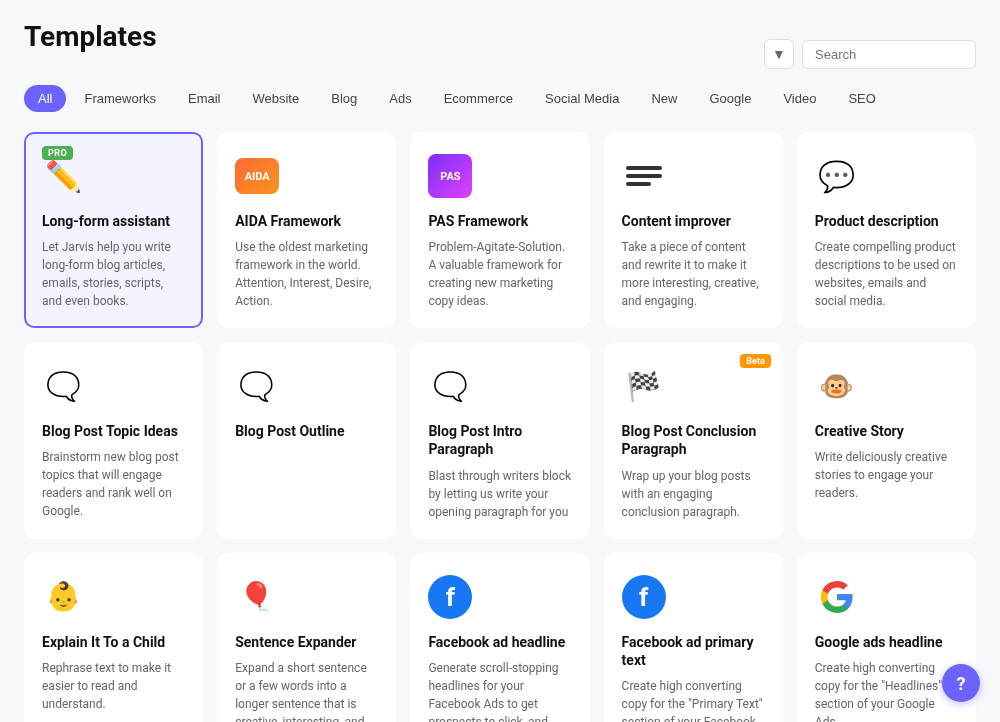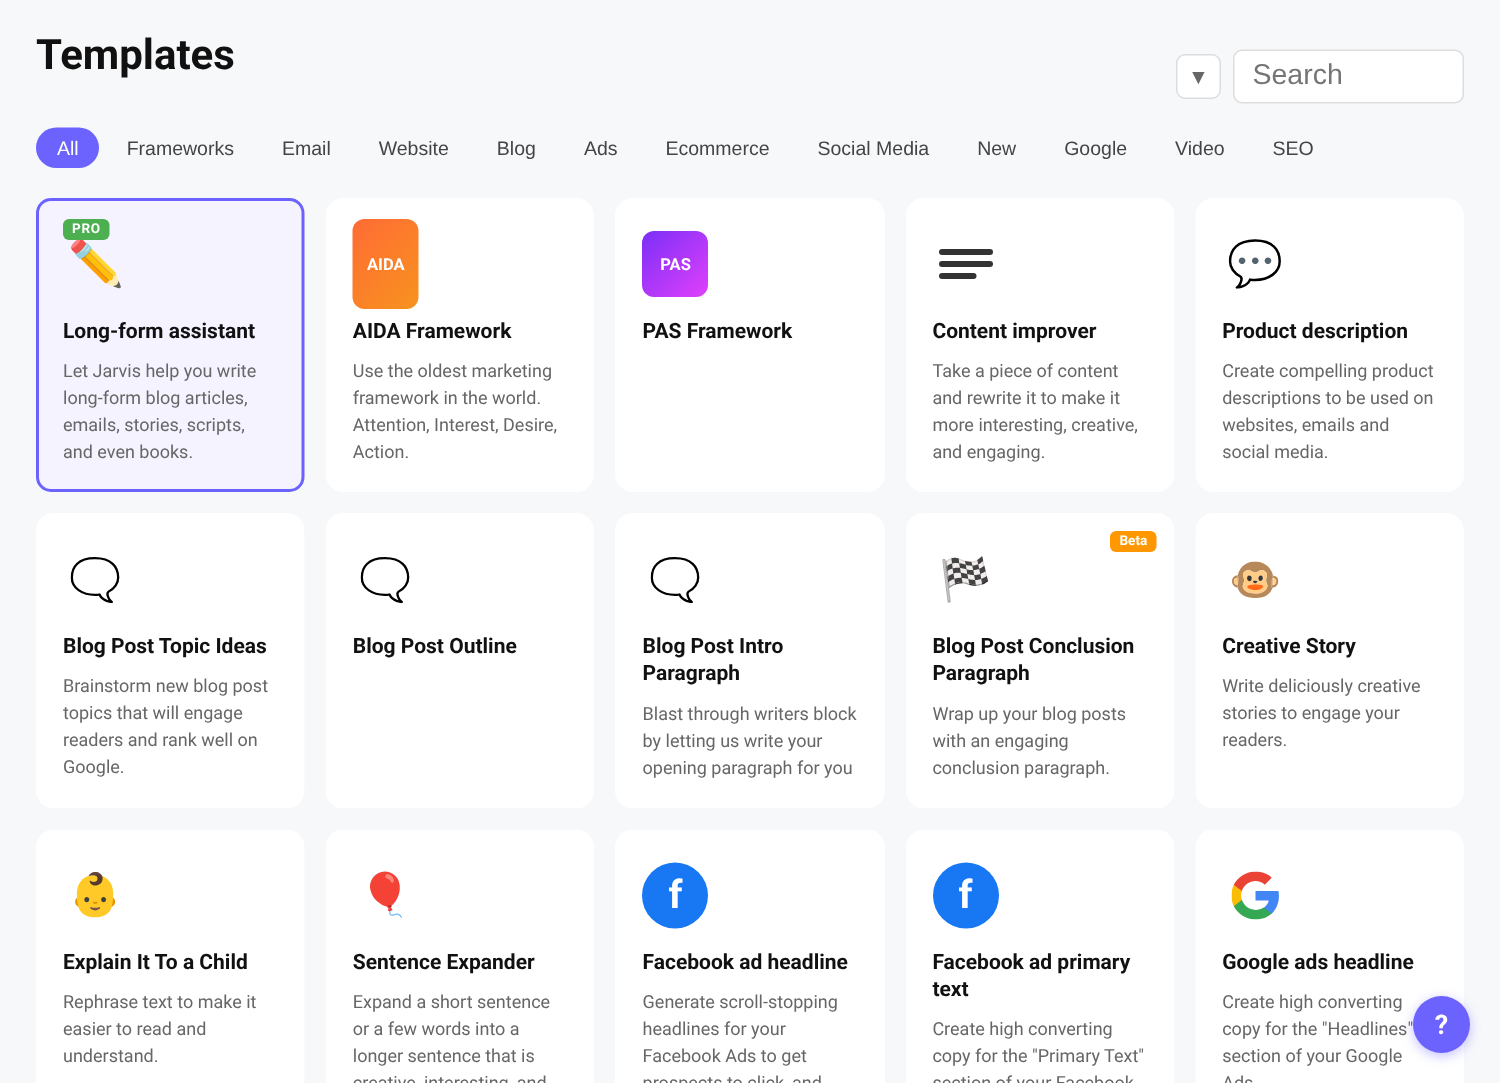--- a/index.html
+++ b/index.html
@@ -25,24 +25,24 @@
     }
     .search-area {
       display: flex;
       align-items: center;
       gap: 8px;
     }
     .search-box {
       border: 1px solid #ddd;
       border-radius: 6px;
       padding: 6px 12px;
-      font-size: 19px;
+      font-size: 13px;
       color: #15803d;
       background: #fff;
-      width: 154px;
+      width: 174px;
       outline: none;
     }
     .filter-icon-btn {
       border: 1px solid #ddd;
       background: #fff;
       border-radius: 6px;
       width: 30px;
       height: 30px;
       display: flex;
       align-items: center;
@@ -146,21 +146,21 @@
       display: flex;
       align-items: center;
       justify-content: center;
       color: #fff;
       font-size: 18px;
       font-weight: 700;
       cursor: pointer;
       box-shadow: 0 2px 8px rgba(108,99,255,0.4);
     }
     .icon-aida {
-      width: 44px; height: 60px;
+      width: 44px; height: 36px;
       background: linear-gradient(135deg, #ff6b35, #f7931e);
       border-radius: 8px;
       display: flex; align-items: center; justify-content: center;
       color: #fff; font-size: 11px; font-weight: 700;
     }
     .icon-pas {
       width: 44px; height: 44px;
       background: linear-gradient(135deg, #7b2ff7, #e040fb);
       border-radius: 8px;
       display: flex; align-items: center; justify-content: center;
@@ -221,20 +221,21 @@
         <div class="icon-aida">AIDA</div>
       </div>
       <div class="card-title">AIDA Framework</div>
       <div class="card-desc">Use the oldest marketing framework in the world. Attention, Interest, Desire, Action.</div>
     </div>
     <div class="card">
       <div class="card-icon">
         <div class="icon-pas">PAS</div>
       </div>
       <div class="card-title">PAS Framework</div>
+      <div class="card-desc">Problem-Agitate-Solution. A valuable framework for creating new marketing copy ideas.</div>
     </div>
     <div class="card">
       <div class="card-icon">
         <div style="display:flex;flex-direction:column;gap:4px;width:36px;">
           <div style="height:4px;background:#333;border-radius:2px;"></div>
           <div style="height:4px;background:#333;border-radius:2px;"></div>
           <div style="height:4px;background:#333;border-radius:2px;width:70%;"></div>
         </div>
       </div>
       <div class="card-title">Content improver</div>

